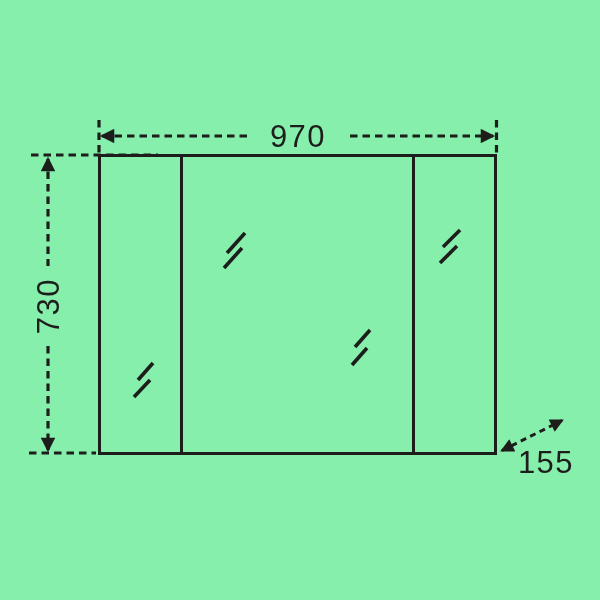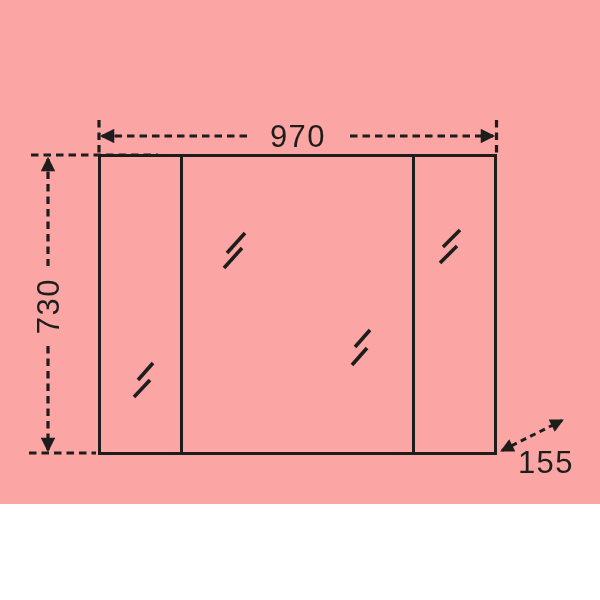--- a/index.html
+++ b/index.html
@@ -1,19 +1,19 @@
 <!DOCTYPE html>
 <html><head>
 <meta charset="utf-8">
 <style>
   html,body{margin:0;padding:0;background:#ffffff;}
   .canvas{
     position:relative;
-    width:600px;height:504px;
-    background:#fca5a5;
+    width:600px;height:600px;
+    background:#86efac;
     overflow:hidden;
   }
   svg{display:block;}
   .ln{stroke:#1d1d1b;fill:none;}
   .solid{stroke-width:3;}
   .dash{stroke-width:3.2;stroke-dasharray:7.5 5;}
   .dash-fine{stroke-width:3;stroke-dasharray:6 4.5;}
   .glyph{stroke:#1d1d1b;stroke-width:3.6;stroke-linecap:butt;}
   .arrowhead{fill:#1d1d1b;stroke:none;}
   .dim-text{

